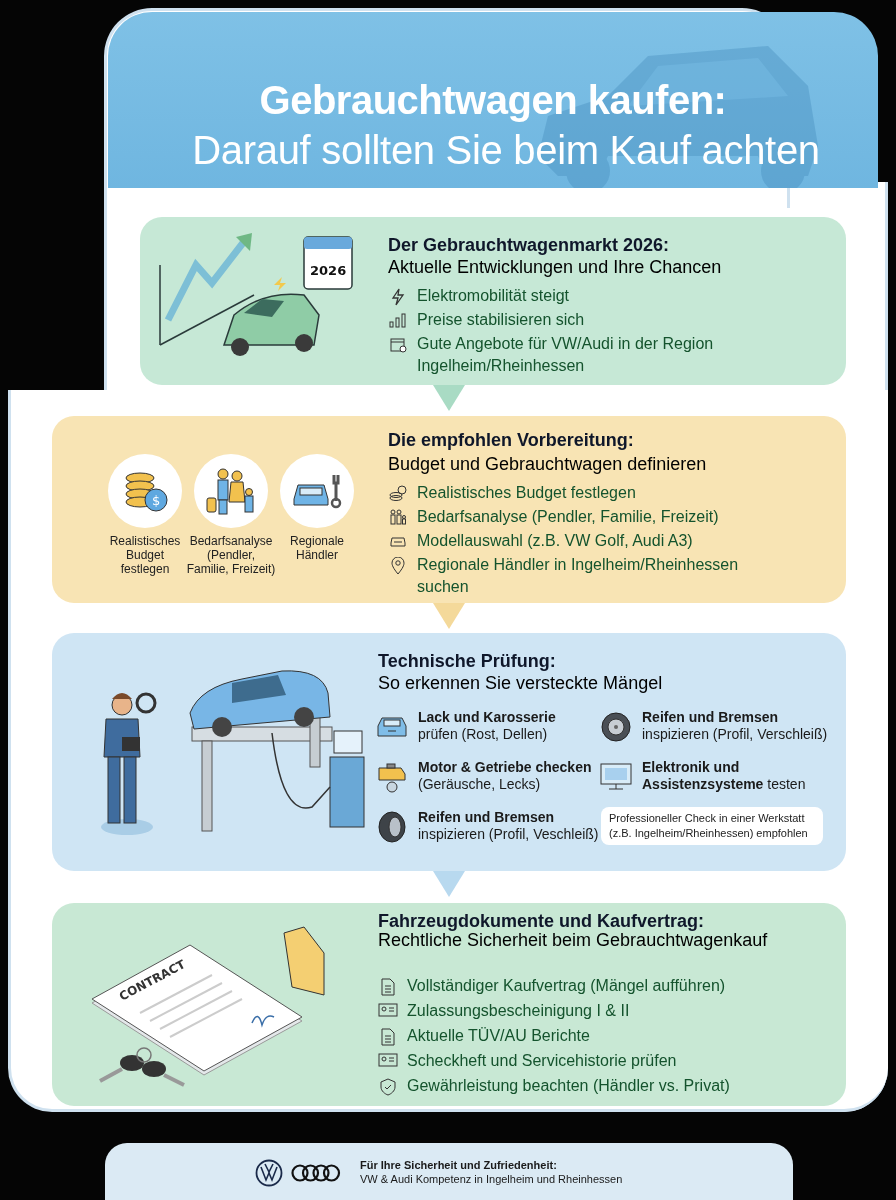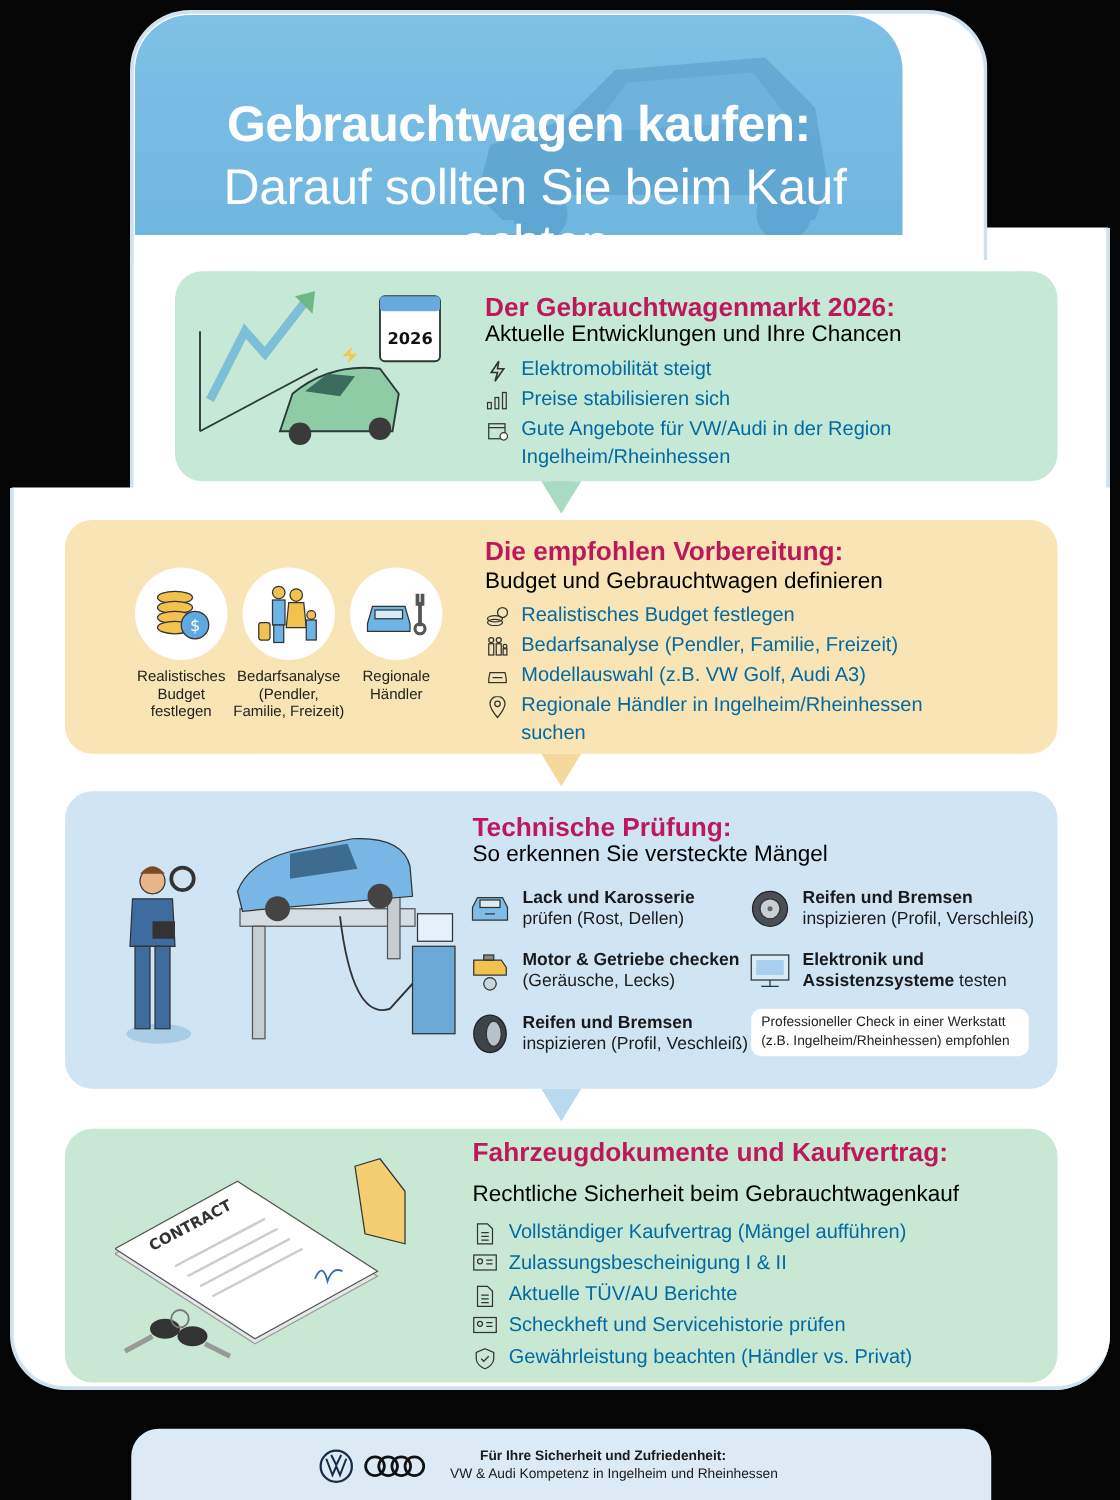--- a/index.html
+++ b/index.html
@@ -18,21 +18,21 @@
     border-bottom: 3px solid #cfe1ef; border-radius: 0 0 44px 0;
   }
   .lower-white {
     position: absolute; left: 8px; top: 390px; width: 880px; height: 722px;
     background: #fff; border: 3px solid #cfe1ef; border-top: none; border-right: none;
     border-radius: 0 0 44px 44px;
   }
 
   
   .header {
-    position: absolute; left: 108px; top: 12px; width: 614px; height: 176px;
+    position: absolute; left: 108px; top: 12px; width: 770px; height: 176px;
     background: linear-gradient(180deg, #7fc1e6 0%, #6fb6e0 100%);
     border-radius: 44px 44px 0 0; overflow: hidden;
   }
   .header .bg-car { position: absolute; right: 40px; top: 24px; opacity: 0.35; }
   .header h1 {
     position: absolute; left: 0; width: 100%; top: 66px; text-align: center;
     color: #fff; font-size: 40px; font-weight: bold; letter-spacing: -0.5px;
   }
   .header h2 {
     position: absolute; left: 0; width: 100%; top: 116px; text-align: center;
@@ -45,24 +45,24 @@
   .p2 { left: 52px; top: 416px; width: 794px; height: 187px; background: #f8e4b4; }
   .p3 { left: 52px; top: 633px; width: 794px; height: 238px; background: #cfe5f4; }
   .p4 { left: 52px; top: 903px; width: 794px; height: 203px; background: #c8e8d4; }
 
   .arrow { position: absolute; width: 0; height: 0; }
   .a1 { left: 433px; top: 385px; border-left: 16px solid transparent; border-right: 16px solid transparent; border-top: 26px solid #a9dbc4; }
   .a1s { position:absolute; left: 441px; top: 385px; width: 16px; height: 6px; background:#a9dbc4; }
   .a2 { left: 433px; top: 603px; border-left: 16px solid transparent; border-right: 16px solid transparent; border-top: 26px solid #f4d99a; }
   .a3 { left: 433px; top: 871px; border-left: 16px solid transparent; border-right: 16px solid transparent; border-top: 26px solid #b8d9ef; }
 
-  .sec-title { position: absolute; font-size: 21px; font-weight: bold; color: #be185d; }
+  .sec-title { position: absolute; font-size: 18px; font-weight: bold; color: #0f172a; }
   .sec-sub { position: absolute; font-size: 18px; color: #000000; }
   .list { position: absolute; list-style: none; }
-  .list li { display: flex; align-items: flex-start; font-size: 16px; line-height: 22px; color: #0369a1; margin-bottom: 2px; }
+  .list li { display: flex; align-items: flex-start; font-size: 16px; line-height: 22px; color: #14532d; margin-bottom: 2px; }
   .list li .ic { width: 20px; margin-right: 9px; flex-shrink: 0; display: inline-flex; justify-content: center; padding-top: 3px; }
 
   
   .circ { position: absolute; width: 74px; height: 74px; border-radius: 50%; background: #fff; display:flex; align-items:center; justify-content:center; }
   .circ-label { position: absolute; width: 90px; text-align: center; font-size: 12px; line-height: 14px; color: #222; }
 
   
   .tech-item { position: absolute; display: flex; align-items: flex-start; }
   .tech-item .ti-ic { width: 36px; height: 36px; margin-right: 8px; flex-shrink: 0; display:flex; align-items:center; justify-content:center; }
   .tech-item .ti-text { font-size: 14px; line-height: 17px; color: #1a1a1a; }
@@ -72,21 +72,21 @@
     background: #fff; border-radius: 8px; font-size: 11px; line-height: 15px;
     padding: 4px 8px; color: #222;
   }
 
   
   .footer {
     position: absolute; left: 105px; top: 1143px; width: 688px; height: 70px;
     background: #dbeaf4; border-radius: 22px 22px 0 0;
   }
   .footer .logos { position: absolute; left: 150px; top: 16px; display: flex; align-items: center; gap: 8px; }
-  .footer .ft1 { position: absolute; left: 255px; top: 16px; font-size: 11px; font-weight: bold; color: #1a1a1a; margin-left: 24px; }
+  .footer .ft1 { position: absolute; left: 255px; top: 16px; font-size: 11px; font-weight: bold; color: #1a1a1a; }
   .footer .ft2 { position: absolute; left: 255px; top: 30px; font-size: 11px; color: #1a1a1a; }
 </style>
 </head>
 <body>
 
 <div class="upper-white"></div>
 <div class="lower-white"></div>
 <div class="card-top"></div>
 
 <div class="header">
@@ -328,21 +328,21 @@
     <path d="M160 110 Q166 96 170 112 Q174 100 182 104" fill="none" stroke="#3a6ea8" stroke-width="1.5"></path>
     <path d="M192 20 L212 14 L232 40 L232 82 L200 74 Z" fill="#f4cf72" stroke="#333"></path>
     <ellipse cx="40" cy="150" rx="12" ry="8" fill="#333"></ellipse>
     <ellipse cx="62" cy="156" rx="12" ry="8" fill="#333"></ellipse>
     <circle cx="52" cy="142" r="7" fill="none" stroke="#777" stroke-width="1.5"></circle>
     <line x1="30" y1="156" x2="8" y2="168" stroke="#999" stroke-width="4"></line>
     <line x1="72" y1="162" x2="92" y2="172" stroke="#999" stroke-width="4"></line>
   </svg>
 
   <div class="sec-title" style="left:326px;top:8px">Fahrzeugdokumente und Kaufvertrag:</div>
-  <div class="sec-sub" style="left:326px;top:42px">Rechtliche Sicherheit beim Gebrauchtwagenkauf</div>
+  <div class="sec-sub" style="left:326px;top:27px">Rechtliche Sicherheit beim Gebrauchtwagenkauf</div>
   <ul class="list" style="left:326px;top:72px;width:440px">
     <li style="margin-bottom:3px">
       <span class="ic">
           <svg width="14" height="18" viewBox="0 0 14 18">
             <path d="M1 1 L9 1 L13 5 L13 17 L1 17 Z" fill="none" stroke="#333"></path>
             <line x1="4" y1="8" x2="10" y2="8" stroke="#333"></line>
             <line x1="4" y1="11" x2="10" y2="11" stroke="#333"></line>
             <line x1="4" y1="14" x2="10" y2="14" stroke="#333"></line>
           </svg>
         </span>

